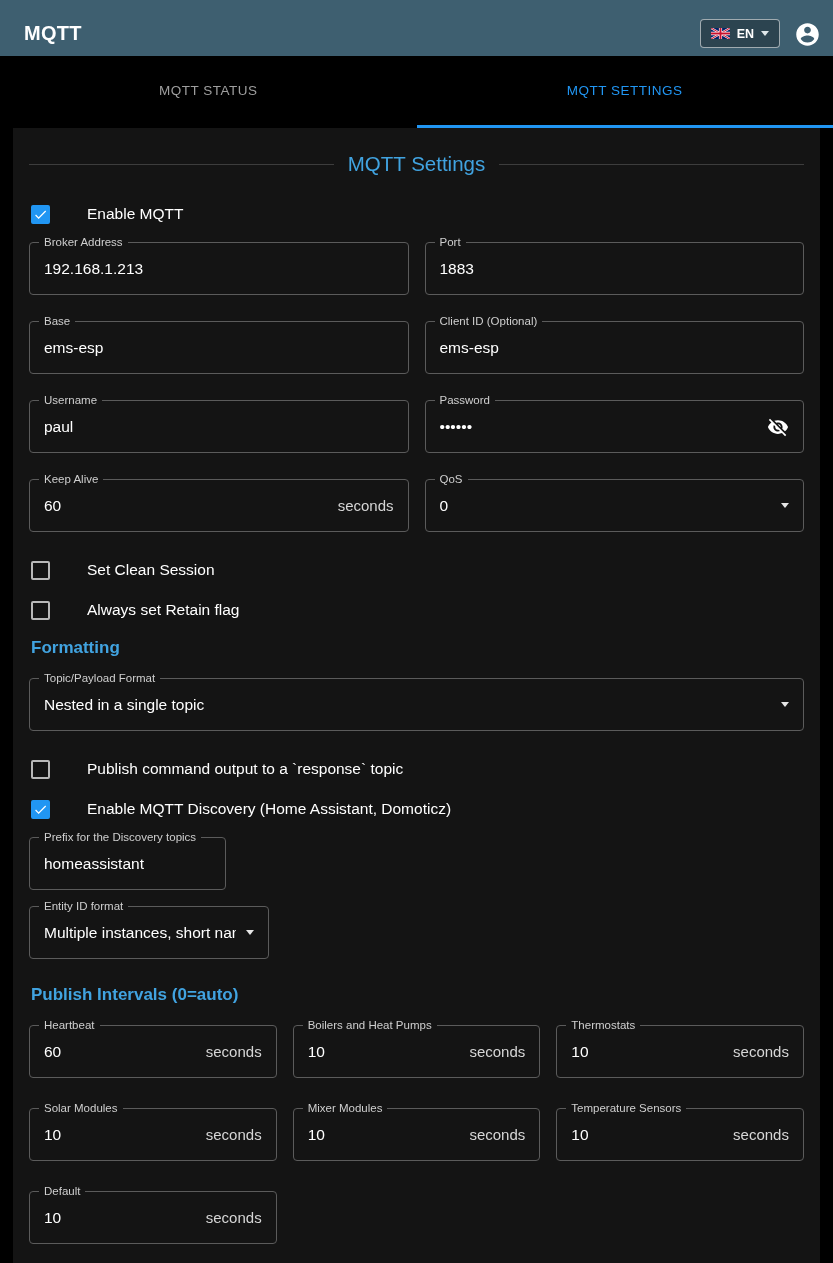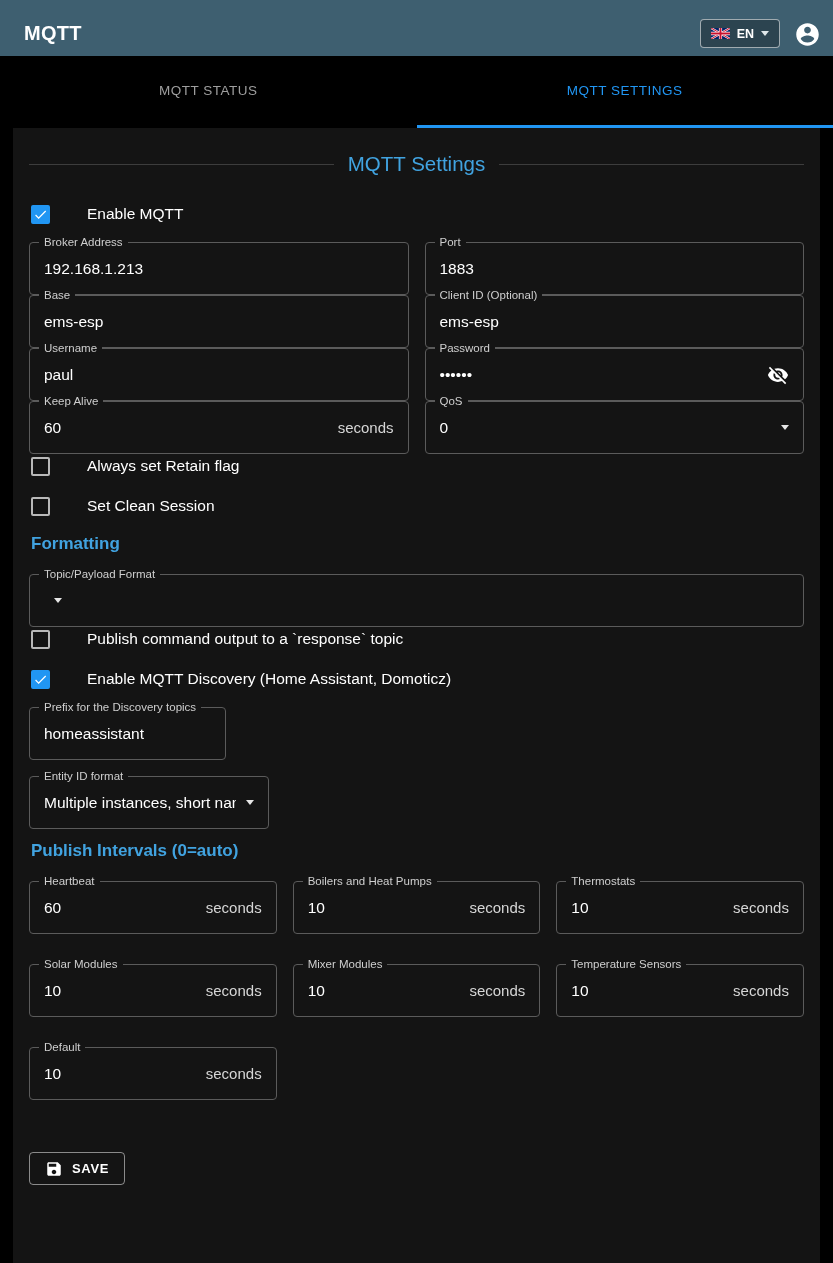--- a/index.html
+++ b/index.html
@@ -45,21 +45,21 @@
   
   .check-row { display: flex; align-items: center; margin: 0 0 16px 2px; cursor: pointer; min-height: 24px; gap: 24px; }
   .cb {
     width: 19px; height: 19px; border: 2px solid #b9b9b9; border-radius: 2px;
     display: flex; align-items: center; justify-content: center; flex: none; background: transparent;
   }
   .cb.checked { background: #2196f3; border-color: #2196f3; }
   .cb svg { display: block; }
   .cb-label { color: #fff; font-size: 15.5px; margin-left: 13px; }
   
-  .row { display: flex; gap: 16px; }
+  .row { display: flex; gap: 16px; margin-bottom: 26px; }
   .row > .field { flex: 1; min-width: 0; }
   .field {
     position: relative; height: 53px;
     border: 1px solid #5b5b5b; border-radius: 4px;
     display: flex; align-items: center; padding: 0 14px;
   }
   .flabel {
     position: absolute; top: -7px; left: 9px; background: #141414;
     padding: 0 5px; font-size: 11.5px; color: #cfcfcf; white-space: nowrap;
   }
@@ -181,33 +181,34 @@
     </div>
     <div class="field select">
       <span class="flabel">QoS</span>
       <span class="fvalue">0</span>
       <span class="caret"></span>
     </div>
   </div>
 
   <label class="check-row">
     <span class="cb"></span>
+    <span class="cb-label">Set Clean Session</span>
+  </label>
+
+  <label class="check-row">
+    <span class="cb"></span>
     <span class="cb-label">Always set Retain flag</span>
-  </label>
-
-  <label class="check-row">
-    <span class="cb"></span>
-    <span class="cb-label">Set Clean Session</span>
   </label>
 
   <h2 class="section-heading">Formatting</h2>
 
   <div class="row">
     <div class="field select">
       <span class="flabel">Topic/Payload Format</span>
+      <span class="fvalue">Nested in a single topic</span>
       <span class="caret"></span>
     </div>
   </div>
 
   <label class="check-row">
     <span class="cb"></span>
     <span class="cb-label">Publish command output to a `response` topic</span>
   </label>
 
   <label class="check-row">

